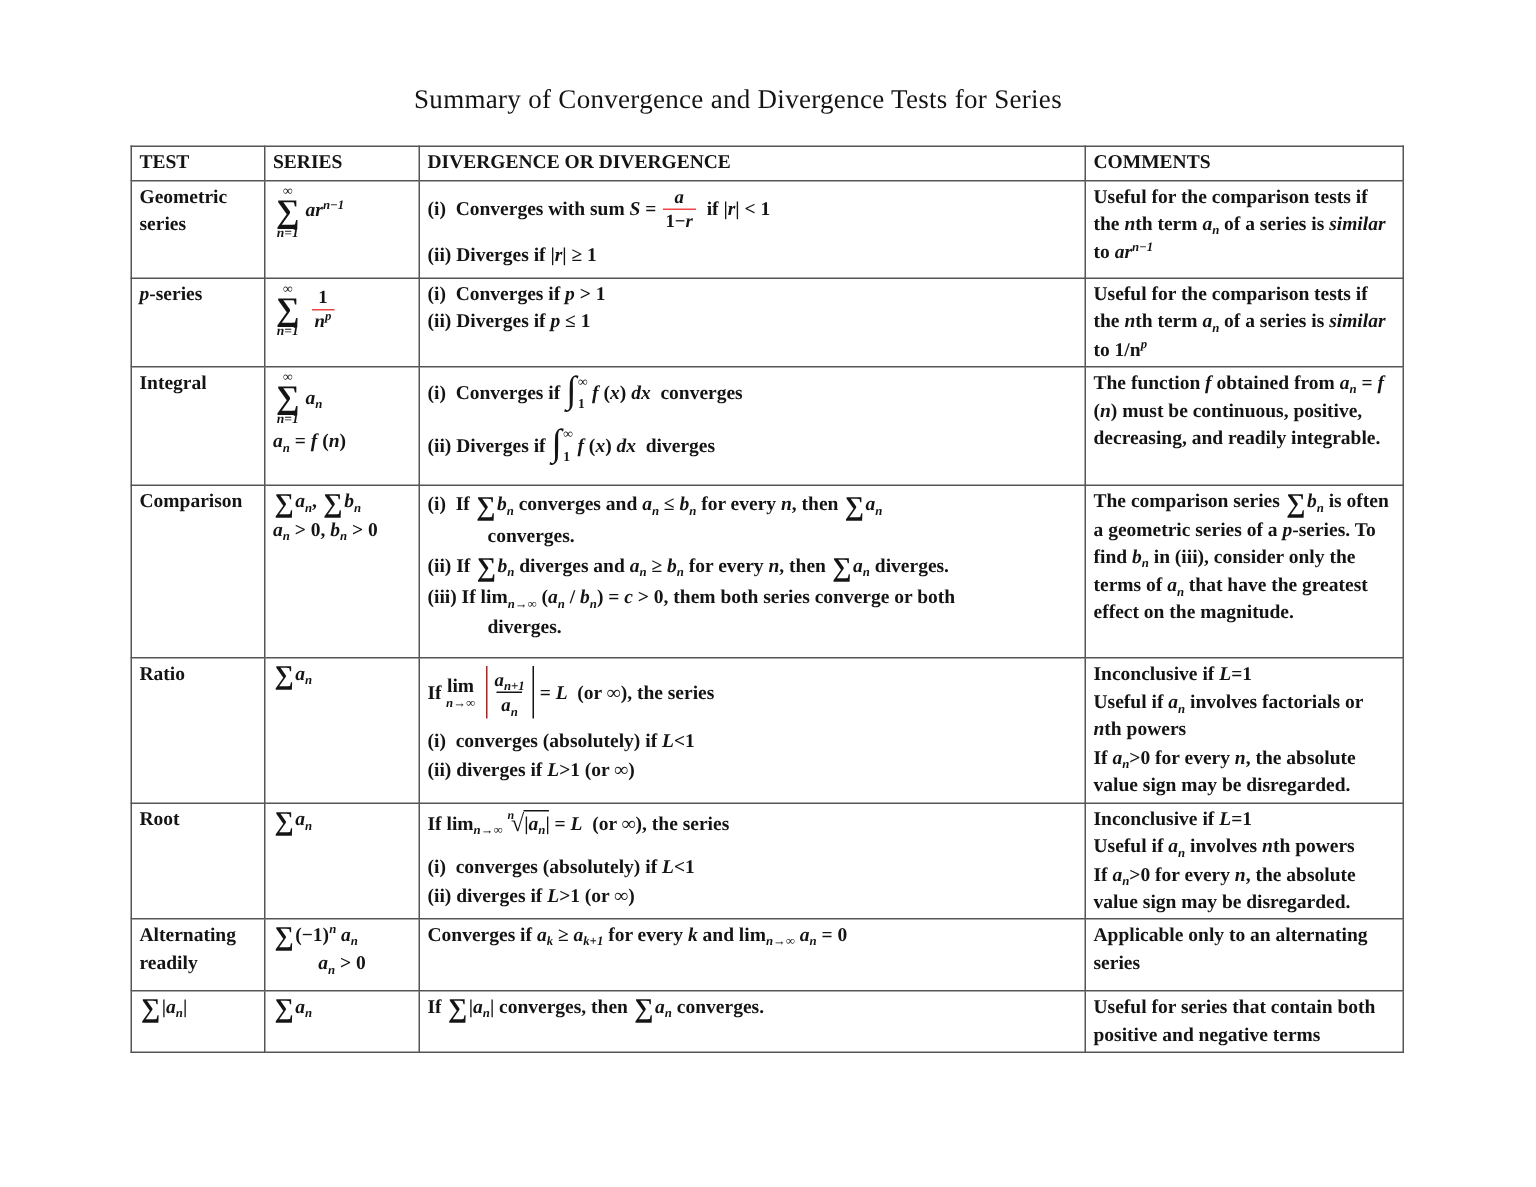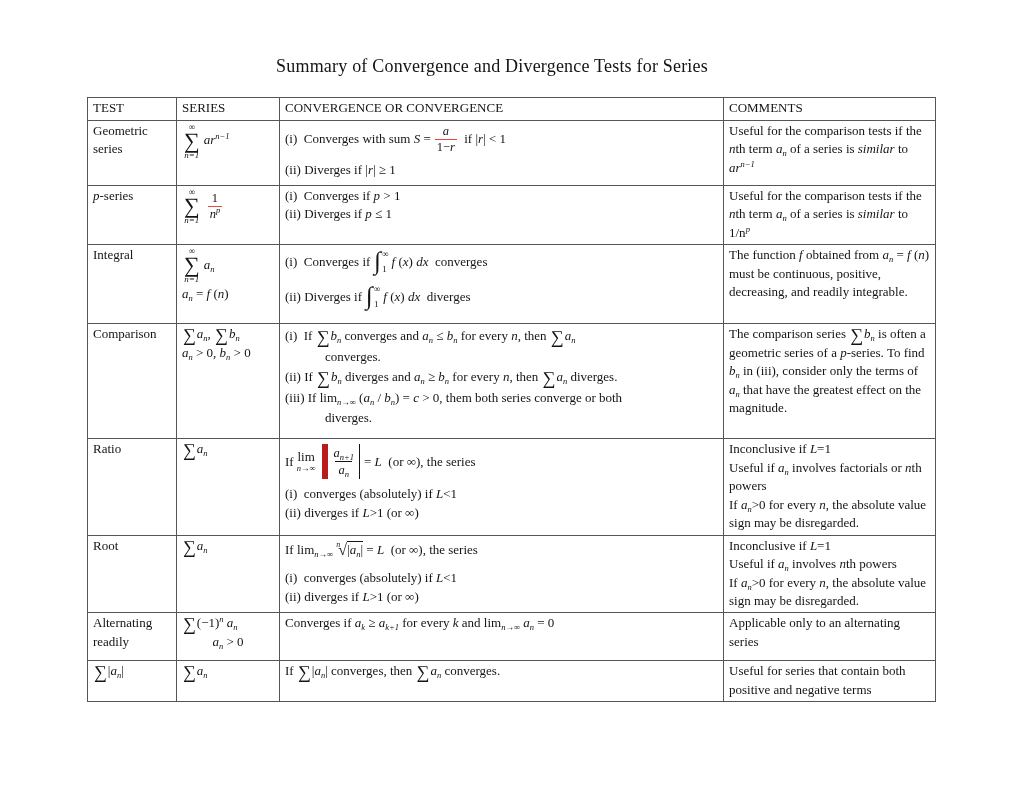--- a/index.html
+++ b/index.html
@@ -3,21 +3,21 @@
 <meta charset="utf-8">
 <style>
   html,body{margin:0;padding:0;background:#ffffff;}
   .page{position:relative;width:984px;height:791px;background:#fff;color:#141414;
         font-family:"Liberation Serif",serif;overflow:hidden;}
   .title{position:absolute;top:56px;left:0;width:100%;text-align:center;
          font-size:18px;letter-spacing:.2px;}
   table.tbl{position:absolute;left:87px;top:97px;width:848px;border-collapse:collapse;
         table-layout:fixed;font-size:13px;line-height:1.42;}
   .tbl th,.tbl td{border:1px solid #555;vertical-align:top;padding:1px 5px 2px 5px;
-        font-weight:normal;text-align:left;overflow:hidden;}
+        font-weight:bold;text-align:left;overflow:hidden;}
   i{font-style:italic;}
   sub{font-size:8.5px;font-style:italic;line-height:0;vertical-align:-3px;}
   sup{font-size:8.5px;font-style:italic;line-height:0;vertical-align:5px;}
   .bs{font-size:18px;line-height:0;vertical-align:-3px;padding:0 1px;}
   
   .sml{display:inline-flex;flex-direction:column;align-items:center;vertical-align:middle;
        line-height:1;margin:1px 4px 1px 2px;}
   .sml .t{font-size:9px;}
   .sml .s{font-size:22px;line-height:.85;}
   .sml .b{font-size:9px;font-style:italic;}
@@ -29,21 +29,21 @@
   .intw{display:inline-flex;vertical-align:middle;margin:0 3px 0 4px;}
   .int{font-size:25px;line-height:1;}
   .ilims{display:inline-flex;flex-direction:column;justify-content:space-between;
          font-size:9px;height:27px;margin-left:1px;}
   
   .limu{display:inline-flex;flex-direction:column;align-items:center;line-height:1;
         vertical-align:middle;margin:0 3px;}
   .limu .ls{font-size:8.5px;font-style:italic;margin-top:1px;}
   
   .afrac{display:inline-flex;flex-direction:column;align-items:center;line-height:1.15;
-         border-left:6px solid #b91c1c;border-right:1px solid #141414;
+         border-left:1px solid #b91c1c;border-right:1px solid #141414;
          padding:2px 5px;margin:0 4px;vertical-align:middle;font-size:12.5px;}
   .afrac .den{border-top:1px solid #141414;padding:1px 3px 0 3px;}
   
   .root{white-space:nowrap;}
   .ridx{font-size:8px;font-style:italic;vertical-align:7px;margin-right:-2px;}
   .rad{font-size:16px;vertical-align:-1px;}
   .rcand{border-top:1px solid #141414;}
   .ln{display:block;}
   .flexline{display:flex;align-items:center;}
   .ind{padding-left:40px;}
@@ -69,21 +69,21 @@
       <col style="width:89px">
         <col style="width:103px">
         <col style="width:444px">
         <col style="width:212px">
     </colgroup>
 
     <tbody>
         <tr class="hr">
       <th>TEST</th>
       <th>SERIES</th>
-      <th>CONVERGENCE OR CONVERGENCE</th>
+      <th>DIVERGENCE OR DIVERGENCE</th>
       <th>COMMENTS</th>
     </tr>
 
 
     <tr class="r2">
       <td>Geometric series</td>
       <td class="padl">
         <span class="sml">
           <span class="t">∞</span>
           <span class="s">∑</span>

